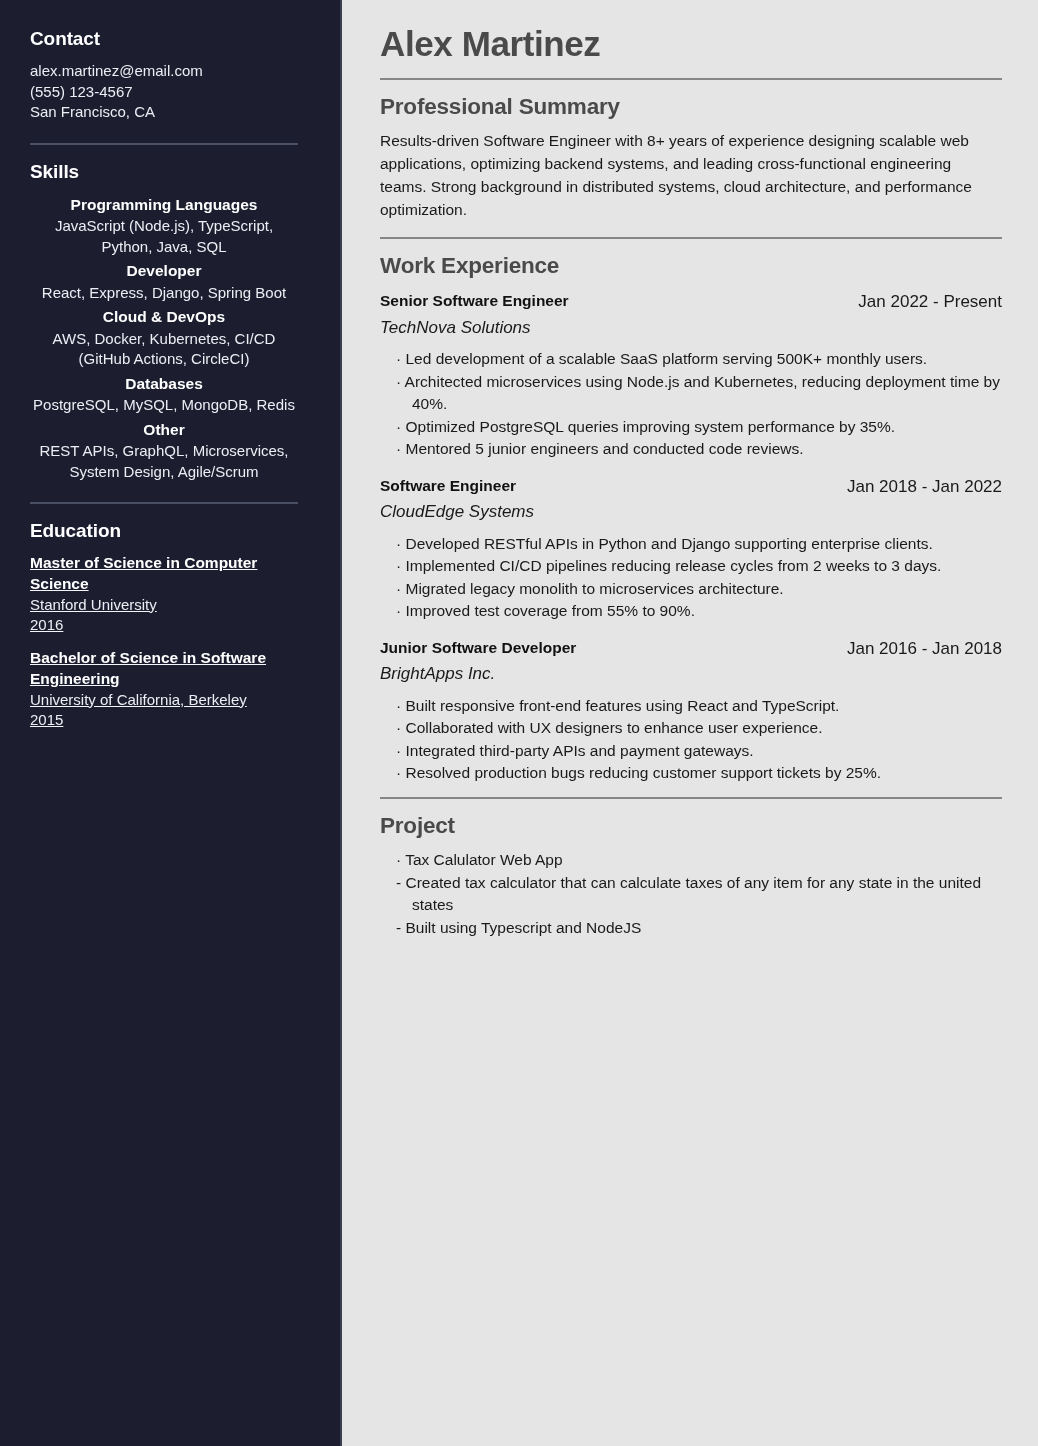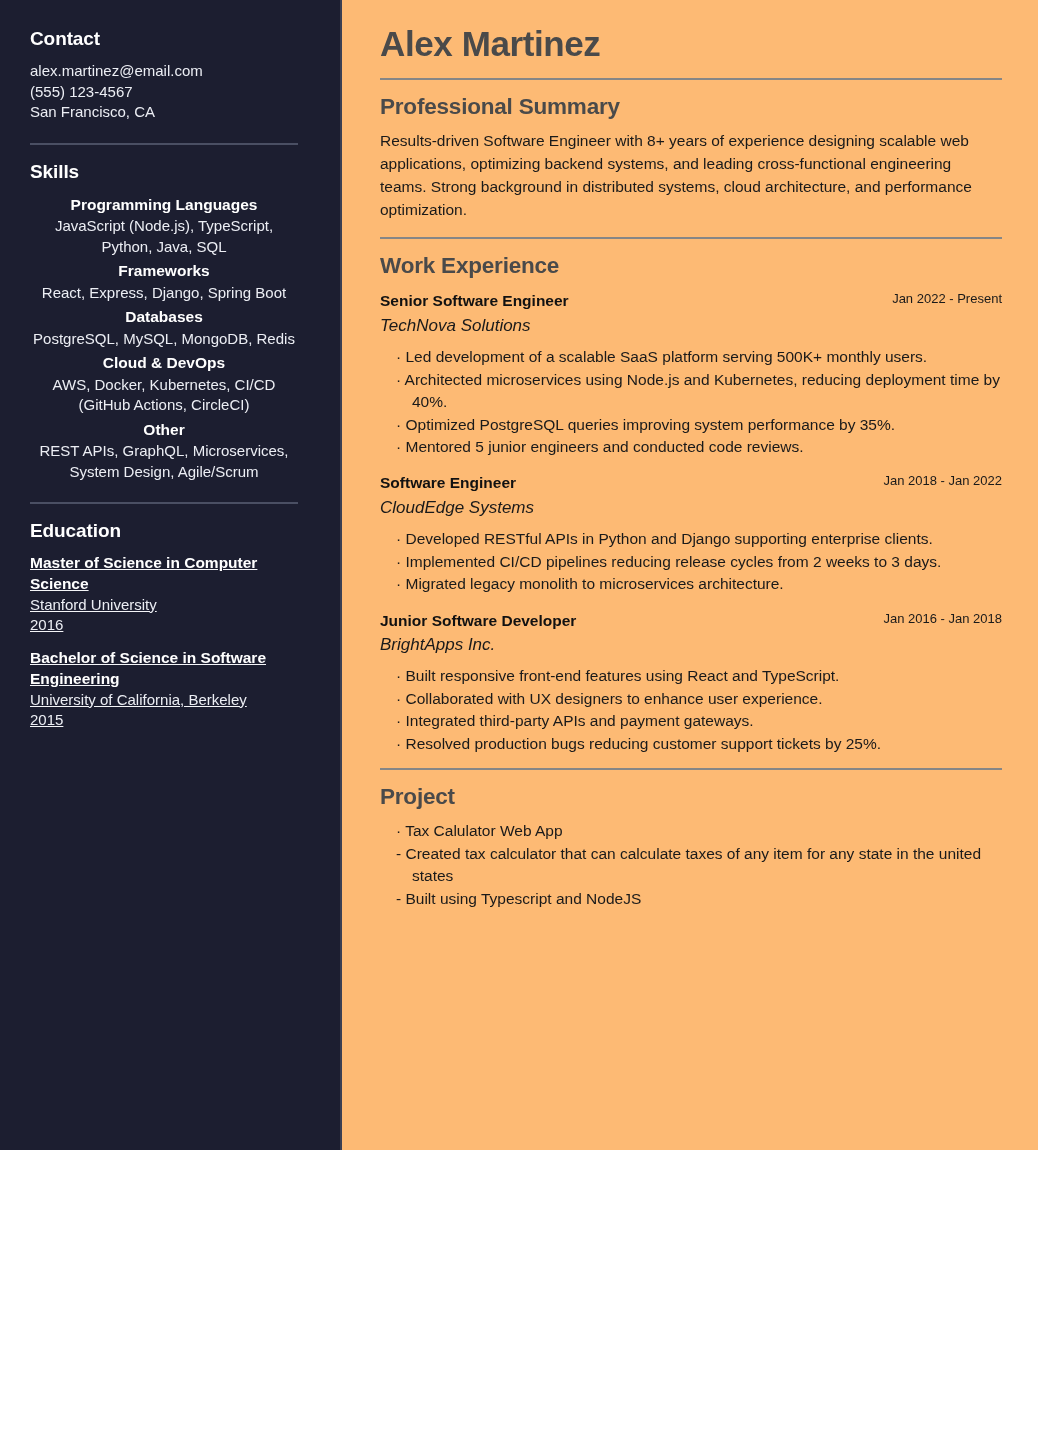--- a/index.html
+++ b/index.html
@@ -7,23 +7,23 @@
   html, body {
     width: 1038px;
     height: 1446px;
     background: #ffffff;
     font-family: "Liberation Sans", sans-serif;
   }
 
   .page {
     position: relative;
     width: 1038px;
-    height: 1150px;
+    height: 1446px;
     display: flex;
-    background: #fdba74;
+    background: #e5e5e5;
     overflow: hidden;
   }
 
   
   .sidebar {
     width: 342px;
     min-width: 342px;
     background: #1c1e30;
     color: #f4f5f8;
     padding: 28px 42px 28px 30px;
@@ -126,21 +126,21 @@
     justify-content: space-between;
     align-items: flex-start;
   }
   .job-title {
     font-size: 15.5px;
     font-weight: bold;
     color: #111111;
     line-height: 1.5;
   }
   .job-dates {
-    font-size: 13px;
+    font-size: 17px;
     color: #1a1a1a;
     line-height: 1.5;
     white-space: nowrap;
   }
   .job-company {
     font-size: 17px;
     font-style: italic;
     color: #1a1a1a;
     line-height: 1.5;
   }
@@ -176,30 +176,30 @@
     <div class="side-rule"></div>
 
     <section>
       <div class="side-heading">Skills</div>
 
       <div class="skill-block">
         <div class="skill-label">Programming Languages</div>
         <div class="skill-value">JavaScript (Node.js), TypeScript, Python, Java, SQL</div>
       </div>
       <div class="skill-block">
-        <div class="skill-label">Frameworks</div>
+        <div class="skill-label">Developer</div>
         <div class="skill-value">React, Express, Django, Spring Boot</div>
+      </div>
+      <div class="skill-block">
+        <div class="skill-label">Cloud &amp; DevOps</div>
+        <div class="skill-value">AWS, Docker, Kubernetes, CI/CD (GitHub Actions, CircleCI)</div>
       </div>
       <div class="skill-block">
         <div class="skill-label">Databases</div>
         <div class="skill-value">PostgreSQL, MySQL, MongoDB, Redis</div>
-      </div>
-      <div class="skill-block">
-        <div class="skill-label">Cloud &amp; DevOps</div>
-        <div class="skill-value">AWS, Docker, Kubernetes, CI/CD (GitHub Actions, CircleCI)</div>
       </div>
       <div class="skill-block">
         <div class="skill-label">Other</div>
         <div class="skill-value">REST APIs, GraphQL, Microservices, System Design, Agile/Scrum</div>
       </div>
     </section>
 
     <div class="side-rule"></div>
 
     <section>
@@ -253,20 +253,21 @@
       <div class="job">
         <div class="job-head">
           <span class="job-title">Software Engineer</span>
           <span class="job-dates">Jan 2018 - Jan 2022</span>
         </div>
         <div class="job-company">CloudEdge Systems</div>
         <div class="bullets">
           <div class="bullet">· Developed RESTful APIs in Python and Django supporting enterprise clients.</div>
           <div class="bullet">· Implemented CI/CD pipelines reducing release cycles from 2 weeks to 3 days.</div>
           <div class="bullet">· Migrated legacy monolith to microservices architecture.</div>
+          <div class="bullet">· Improved test coverage from 55% to 90%.</div>
         </div>
       </div>
 
       <div class="job">
         <div class="job-head">
           <span class="job-title">Junior Software Developer</span>
           <span class="job-dates">Jan 2016 - Jan 2018</span>
         </div>
         <div class="job-company">BrightApps Inc.</div>
         <div class="bullets">

